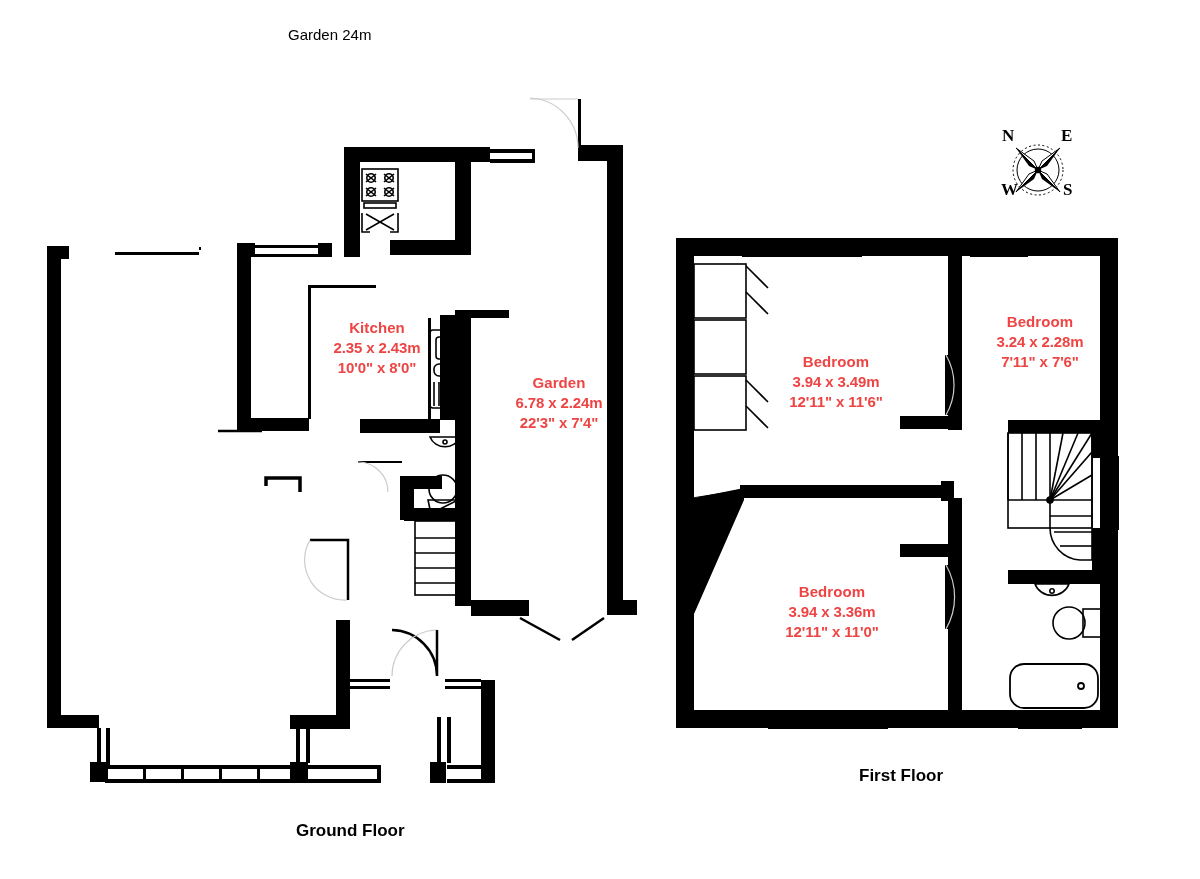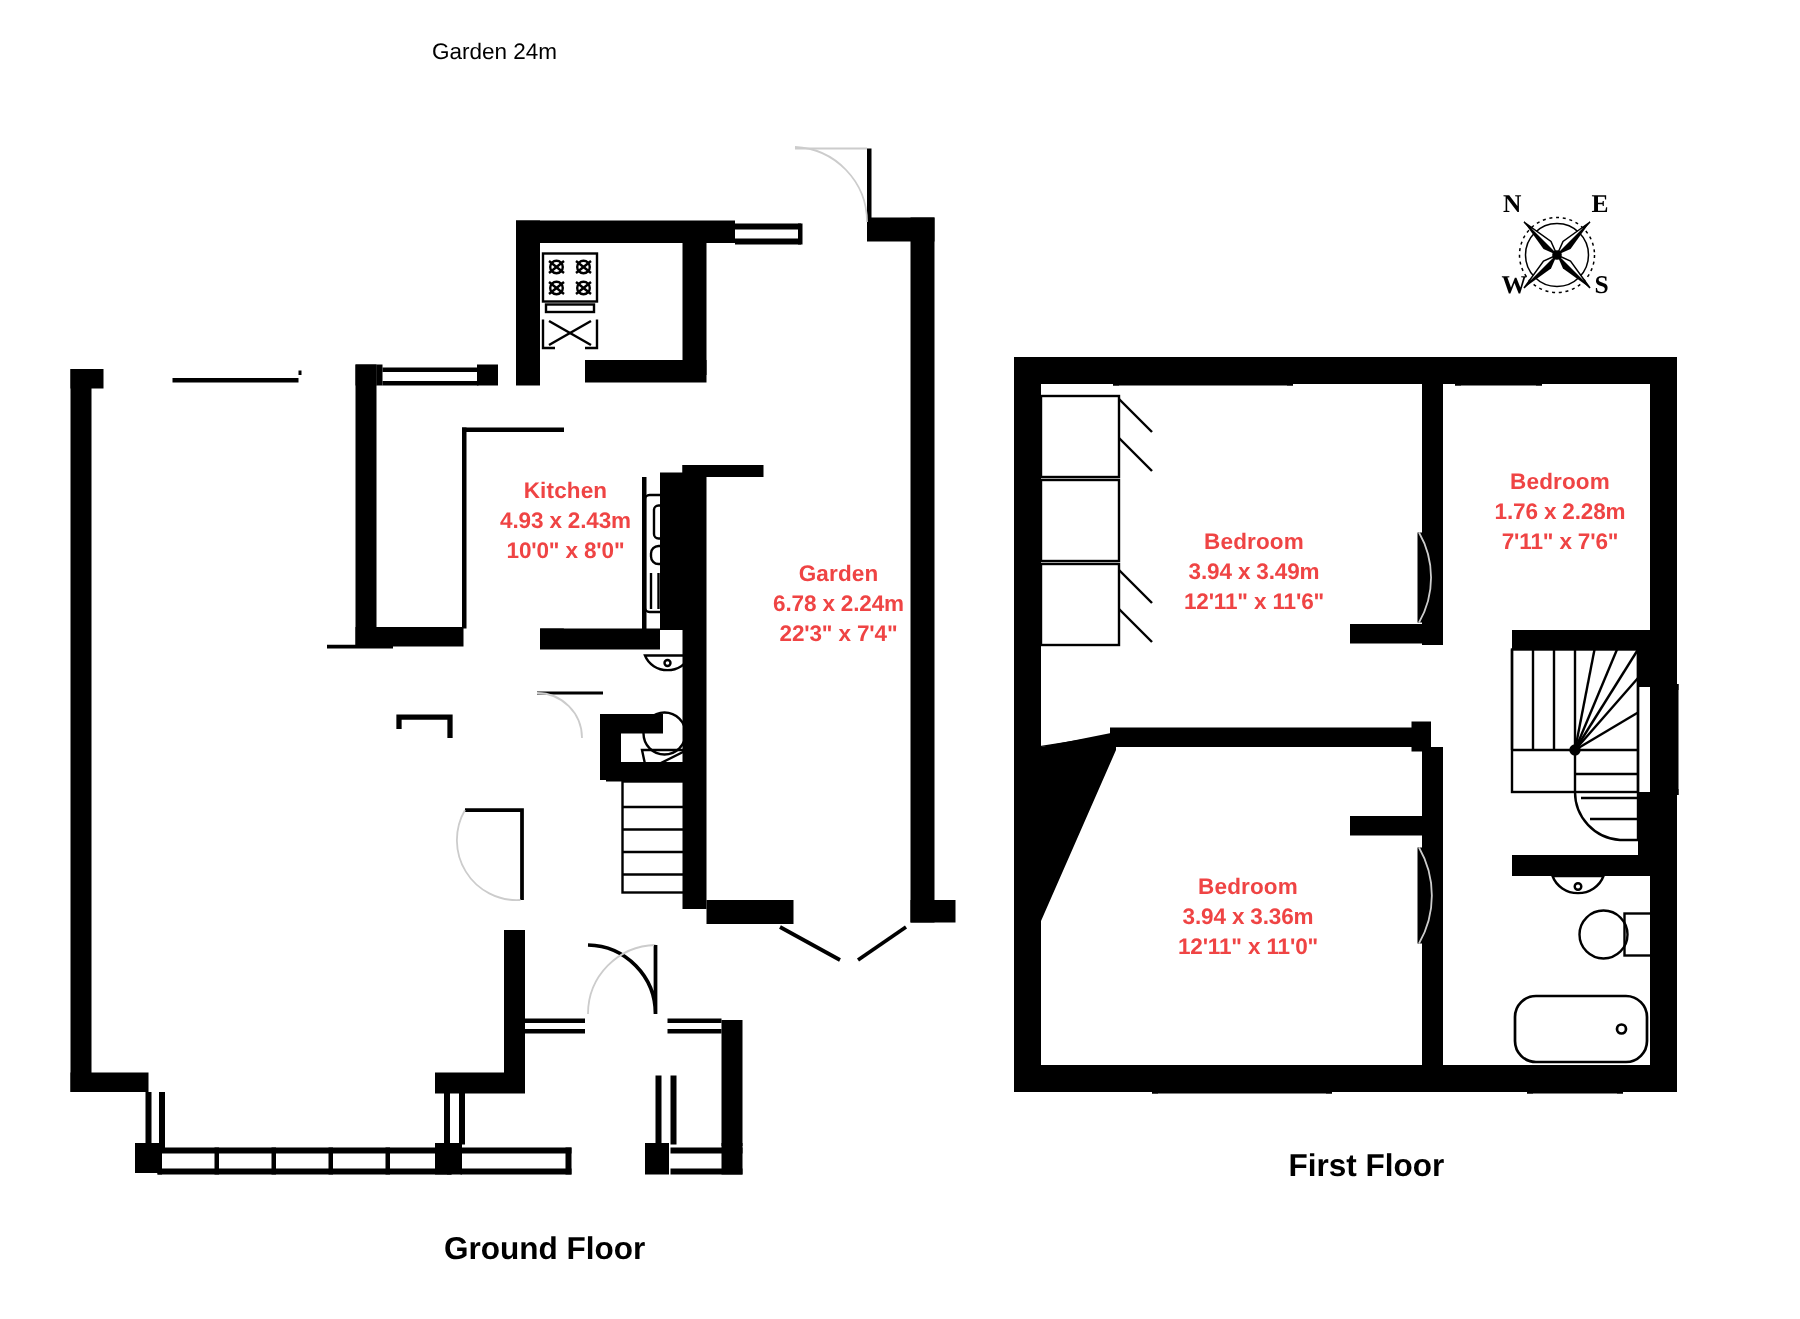--- a/index.html
+++ b/index.html
@@ -39,21 +39,21 @@
     letter-spacing: 0.1px;
   }
   .label-dim {
     font-weight: bold;
     font-size: 15px;
     letter-spacing: -0.1px;
   }
   .caption {
     position: absolute;
     font-weight: bold;
-    font-size: 21px;
+    font-size: 17px;
     color: #000000;
     white-space: nowrap;
   }
   .garden-caption {
     position: absolute;
     font-weight: normal;
     font-size: 15px;
     color: #000000;
     white-space: nowrap;
   }
@@ -341,40 +341,40 @@
         <circle cx="1081" cy="686" r="3"></circle>
       </g>
 
     </g>
   </svg>
 
   <div class="garden-caption" style="left:288px; top:26px;">Garden 24m</div>
 
   <div class="label-block" style="left:317px; top:318px; width:120px;">
     <div class="label-name">Kitchen</div>
-    <div class="label-dim">4.93 x 2.43m</div>
+    <div class="label-dim">2.35 x 2.43m</div>
     <div class="label-dim">10'0" x 8'0"</div>
   </div>
 
   <div class="label-block" style="left:496px; top:373px; width:126px;">
     <div class="label-name">Garden</div>
     <div class="label-dim">6.78 x 2.24m</div>
     <div class="label-dim">22'3" x 7'4"</div>
   </div>
 
 
   <div class="label-block" style="left:766px; top:352px; width:140px;">
     <div class="label-name">Bedroom</div>
     <div class="label-dim">3.94 x 3.49m</div>
     <div class="label-dim">12'11" x 11'6"</div>
   </div>
 
   <div class="label-block" style="left:977px; top:312px; width:126px;">
     <div class="label-name">Bedroom</div>
-    <div class="label-dim">1.76 x 2.28m</div>
+    <div class="label-dim">3.24 x 2.28m</div>
     <div class="label-dim">7'11" x 7'6"</div>
   </div>
 
   <div class="label-block" style="left:762px; top:582px; width:140px;">
     <div class="label-name">Bedroom</div>
     <div class="label-dim">3.94 x 3.36m</div>
     <div class="label-dim">12'11" x 11'0"</div>
   </div>
 
 

